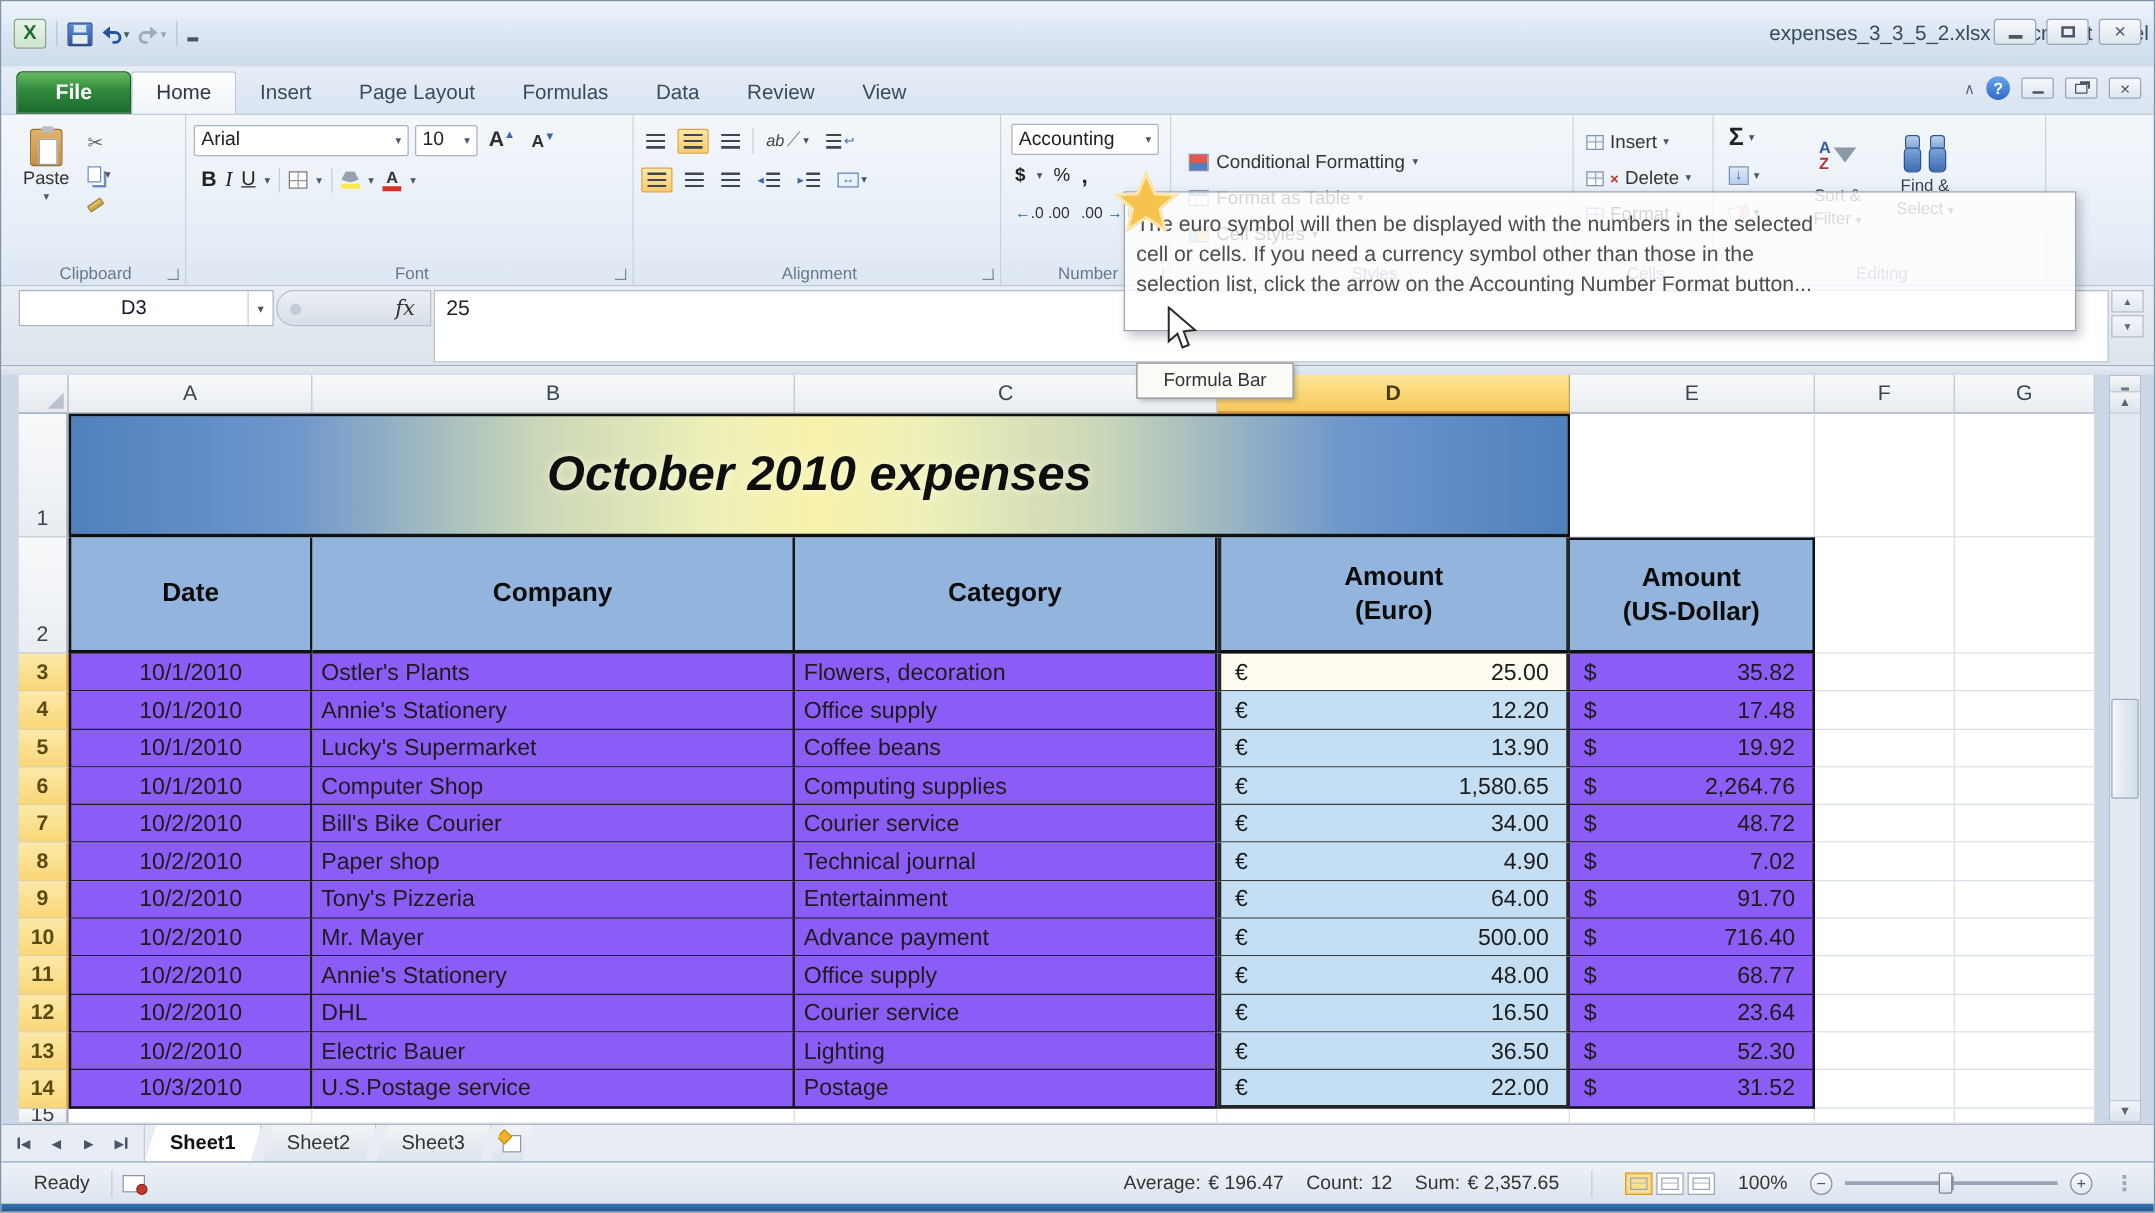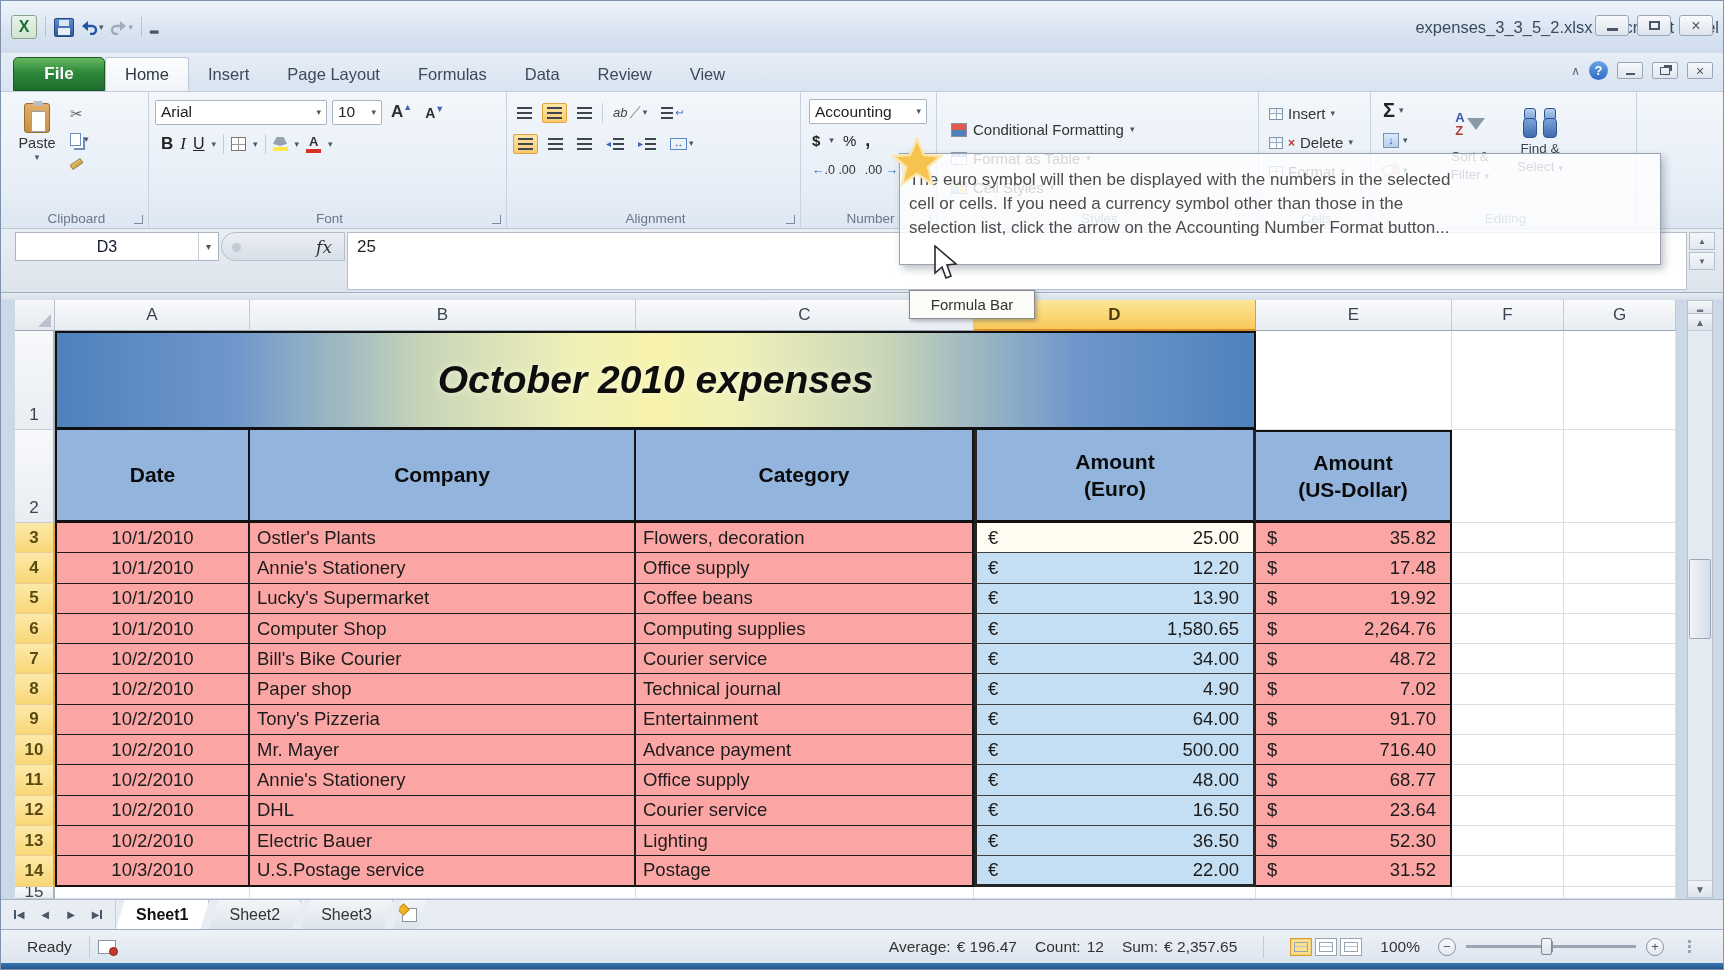--- a/index.html
+++ b/index.html
@@ -200,21 +200,21 @@
     background:linear-gradient(90deg,#4f81bd 0%,#6f97cc 15%,#c9d6b8 31%,#eff0b8 43%,#f7f2ac 50%,#eff0b8 57%,#c9d6b8 69%,#6f97cc 85%,#4f81bd 100%);
     display:flex;align-items:center;justify-content:center;
     font-size:39px;font-weight:bold;font-style:italic;color:#0e0e0e;
     text-shadow:0 0 8px rgba(255,255,230,.75);}
   .ghost{background:#fff;border-right:1px solid #d9dfe6;border-bottom:1px solid #d9dfe6;}
   .hc{background:#92b4dd;border-right:2px solid #161616;border-bottom:3px solid #111;
     display:flex;flex-direction:column;align-items:center;justify-content:center;
     font-size:21px;font-weight:bold;color:#0b0b0b;line-height:1.3;}
   .hc.first{border-left:2.5px solid #111;}
   .hc.etop{border-top:2px solid #111;}
-  .tb{background:#fca5a5;border-right:2px solid #1c1c1c;border-bottom:1.5px solid #1c1c1c;
+  .tb{background:#8b5cf6;border-right:2px solid #1c1c1c;border-bottom:1.5px solid #1c1c1c;
     font-size:18.5px;color:#1c1c1c;display:flex;align-items:center;}
   .tb.first{border-left:2.5px solid #111;}
   .date{justify-content:center;}
   .txt{padding-left:7px;}
   .money{justify-content:space-between;padding:0 14px 0 11px;}
   .seld{border-left:3px solid #262626!important;border-right:3px solid #262626!important;
     border-bottom:1.5px solid #3f3f3f;background:#c4def4;}
   .gridbody div.grow:nth-of-type(1) .seld{background:#fffdf2;}
   .gridbody div.grow:nth-of-type(12) .tb{border-bottom:2.5px solid #111;}
   .gridbody div.grow:nth-of-type(12) .seld{border-bottom:3px solid #262626;}
@@ -247,21 +247,21 @@
     transform:rotate(45deg);border:1px solid #c88d10;}
   
   .status{position:absolute;left:0;top:928px;width:100%;height:34px;
     background:linear-gradient(#eef2f7,#dce4ee);border-top:1px solid #9fb0c4;
     display:flex;align-items:center;font-size:15.5px;color:#333;}
   .ready{padding-left:26px;width:80px;}
   .ssep{width:1px;height:22px;background:#c2cbd8;margin:0 8px;}
   .macroic{width:18px;height:14px;background:#fff;border:1px solid #8a93a3;position:relative;}
   .macroic:after{content:"";position:absolute;right:-3px;bottom:-3px;width:7px;height:7px;border-radius:50%;
     background:#c23b2e;border:1px solid #8a1f16;}
-  .sright{margin-left:auto;display:flex;align-items:center;gap:18px;padding-right:32px;text-align:center;}
+  .sright{margin-left:auto;display:flex;align-items:center;gap:18px;padding-right:22px;text-align:center;}
   .agg{display:flex;gap:6px;}
   .viewics{display:flex;gap:3px;align-items:center;}
   .vic{width:22px;height:18px;border:1px solid #9aa5b4;background:#fff;position:relative;}
   .vic.on{background:#fbe08e;border:1px solid #d99c32;box-shadow:0 0 0 1px #f3cf7a inset;}
   .vic:after{content:"";position:absolute;inset:3px;border:1px solid #9aa5b4;background:
     linear-gradient(#b9c4d2,#b9c4d2) 0 50%/100% 1px no-repeat;}
   .zoomct{display:flex;align-items:center;gap:10px;}
   .zc{width:18px;height:18px;border:1px solid #8a93a3;border-radius:50%;display:flex;align-items:center;
     justify-content:center;font-size:13px;color:#4a5668;background:linear-gradient(#f8fafc,#e4eaf1);}
   .ztrack{width:170px;height:3px;background:#9aa5b4;position:relative;}

